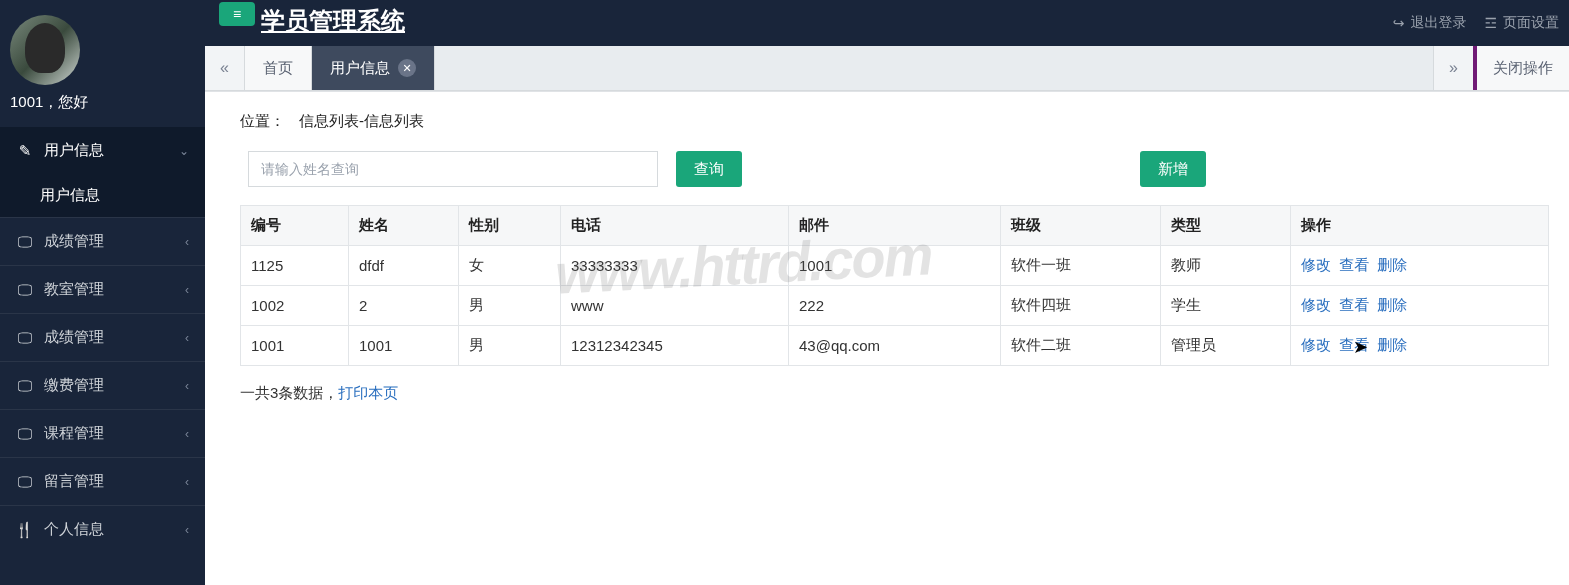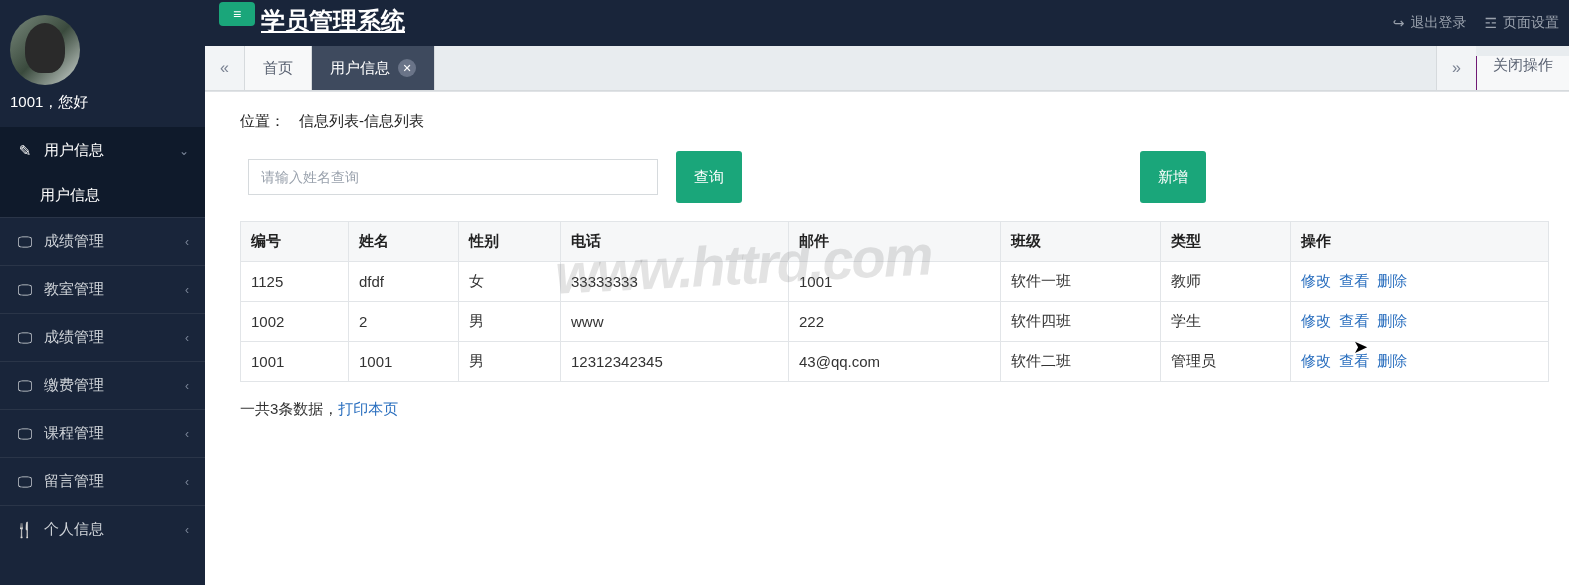--- a/index.html
+++ b/index.html
@@ -191,26 +191,26 @@
       color: #fff;
       display: inline-flex;
       align-items: center;
       justify-content: center;
       font-size: 11px;
       cursor: pointer;
     }
     .tab-close-action {
       padding: 0 16px;
       display: flex;
+      align-items: center;
       color: #5a6272;
       font-size: 15px;
       cursor: pointer;
-      border-left: 1px solid #701a75;
+      border-left: 4px solid #701a75;
       background: #f7f8f9;
-      margin-top: 10px;
     }
     .content {
       flex: 1;
       padding: 20px 20px 0 35px;
       overflow: auto;
       position: relative;
       border-top: 1px solid #e0e3e6;
     }
     .breadcrumb {
       font-size: 15px;
@@ -234,21 +234,21 @@
       height: 36px;
       border: 1px solid #d6dadd;
       padding: 0 12px;
       font-size: 14px;
       color: #555;
     }
     .search-input::placeholder {
       color: #9aa2ad;
     }
     .btn {
-      height: 52px;
+      height: 36px;
       padding: 0 18px;
       background: #1aa67a;
       color: #fff;
       border: none;
       font-size: 15px;
       cursor: pointer;
       border-radius: 3px;
     }
     .btn.add {
       margin-left: 380px;

